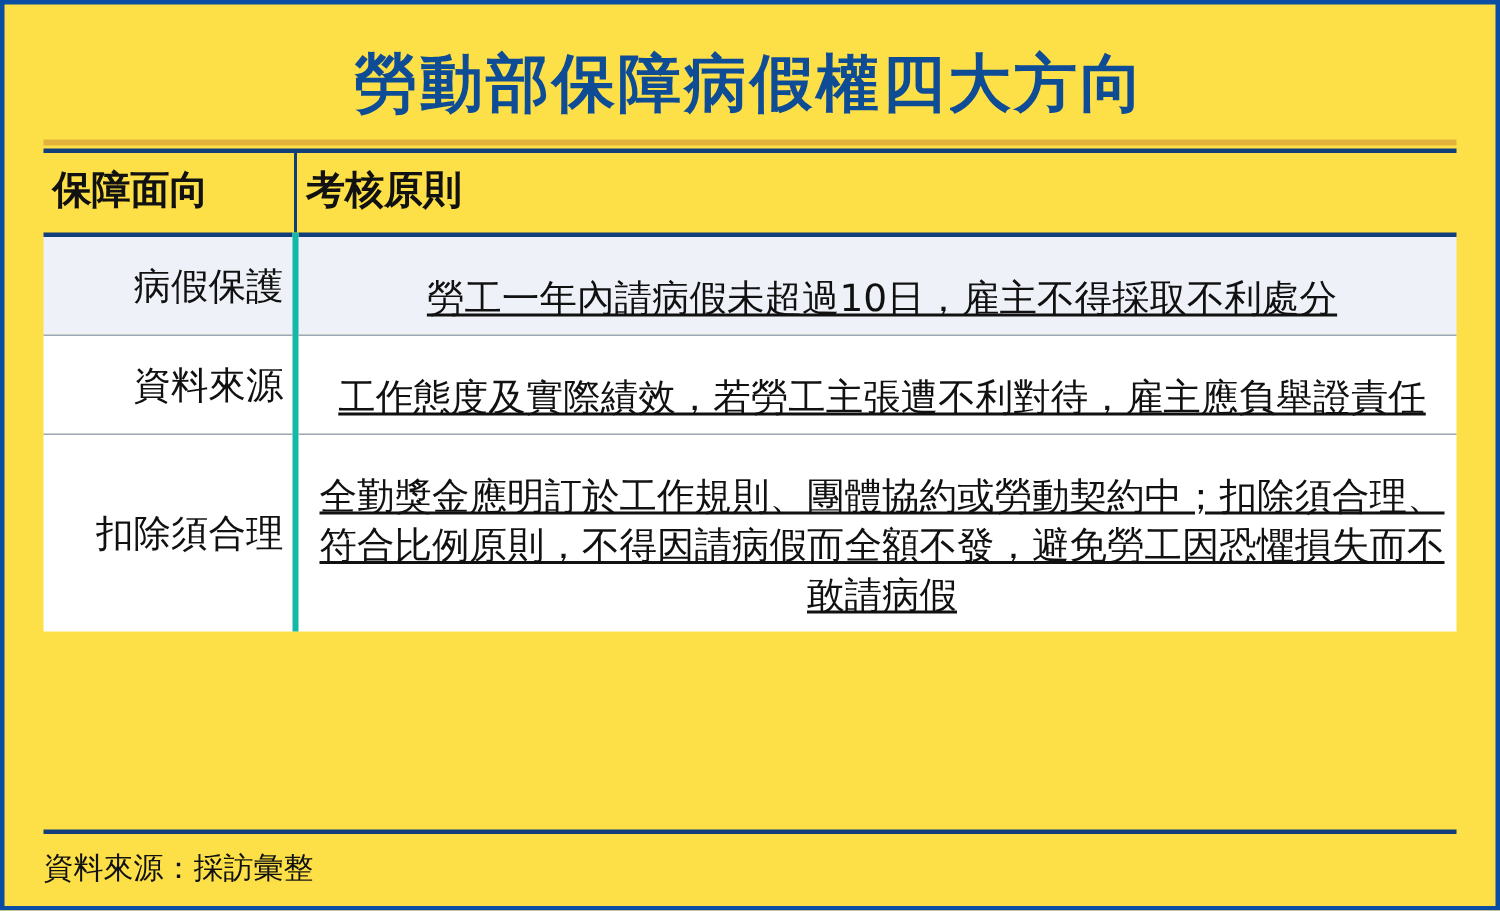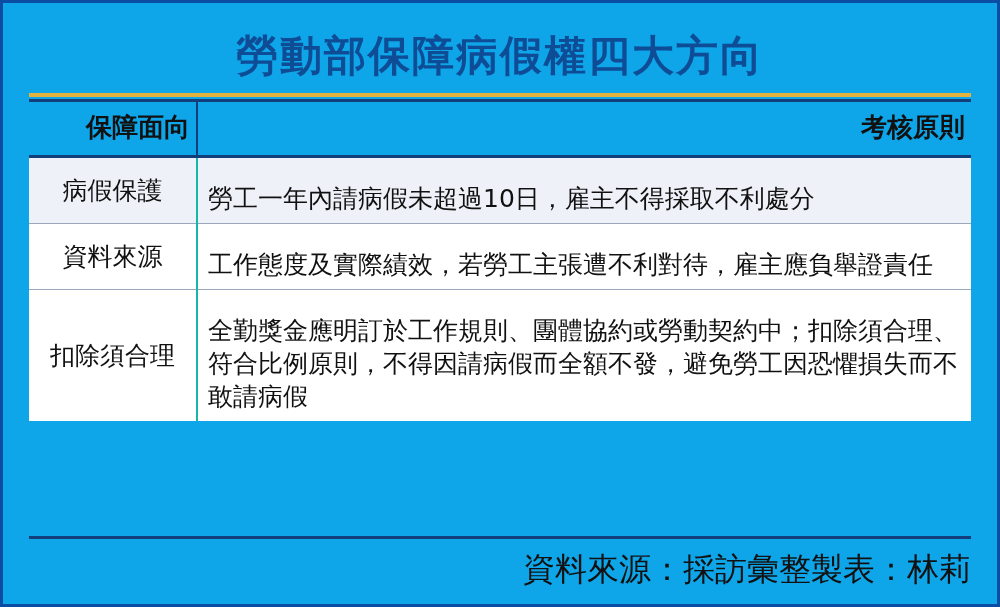--- a/index.html
+++ b/index.html
@@ -11,21 +11,21 @@
     height: 607px;
     background: #ffffff;
     font-family: "DejaVu Sans", "Liberation Sans", sans-serif;
     overflow: hidden;
   }
   .frame {
     position: relative;
     box-sizing: border-box;
     width: 1000px;
     height: 607px;
-    background: #0ea5e9;
+    background: #fde047;
     border: 3px solid #0b4da2;
     padding: 0;
   }
   .inner {
     position: absolute;
     left: 12px;
     top: 12px;
     right: 12px;
     bottom: 12px;
     display: flex;
@@ -61,55 +61,56 @@
   col.c1 { width: 168px; }
   th, td {
     vertical-align: middle;
     color: #111111;
     font-size: 25px;
     line-height: 1.32;
   }
   th.head-left, th.head-right {
     font-weight: bold;
     padding: 8px 6px 10px 6px;
-    text-align: right;
+    text-align: left;
     font-size: 26px;
     border-bottom: 3px solid #123f7b;
     margin-top: 44px;
   }
   th.head-left {
     border-right: 2px solid #123f7b;
   }
   td.aspect {
-    text-align: center;
+    text-align: right;
     padding: 8px 6px;
-    border-right: 2px solid #14b8a6;
+    border-right: 4px solid #14b8a6;
     white-space: nowrap;
   }
   td.content {
-    text-align: left;
+    text-align: center;
     padding: 24px 4px 8px 10px;
+    text-decoration: underline;
   }
   tr.row-shade td {
     background: #eef1f7;
   }
   tr.row-plain td {
     background: #ffffff;
   }
   tr.sep td {
     border-bottom: 1px solid #9aa7bd;
   }
   .footer {
     margin: 0 14px;
     border-top: 3px solid #123f7b;
     display: flex;
-    justify-content: flex-end;
+    justify-content: flex-start;
     align-items: center;
     padding-top: 9px;
-    font-size: 32px;
+    font-size: 20px;
     color: #111111;
   }
   .spacer { flex: 1 1 auto; }
 </style>
 </head>
 <body>
 
 <div class="frame">
   <div class="inner">
 
@@ -142,17 +143,16 @@
           <td class="aspect">扣除須合理</td>
           <td class="content">全勤獎金應明訂於工作規則、團體協約或勞動契約中；扣除須合理、符合比例原則，不得因請病假而全額不發，避免勞工因恐懼損失而不敢請病假</td>
         </tr>
       </tbody>
     </table>
 
     <div class="spacer"></div>
 
     <div class="footer">
       <span>資料來源：採訪彙整</span>
-      <span>製表：林莉</span>
     </div>
 
   </div>
 </div>
 
 </body></html>

